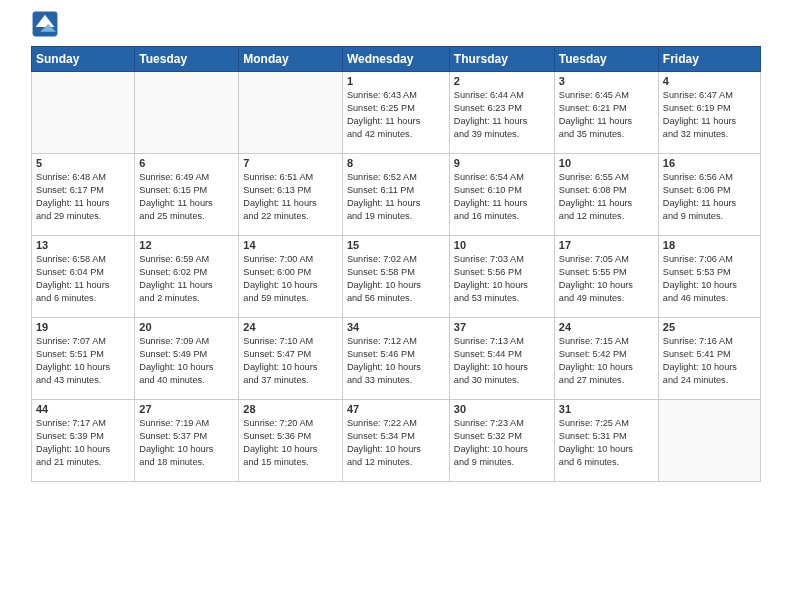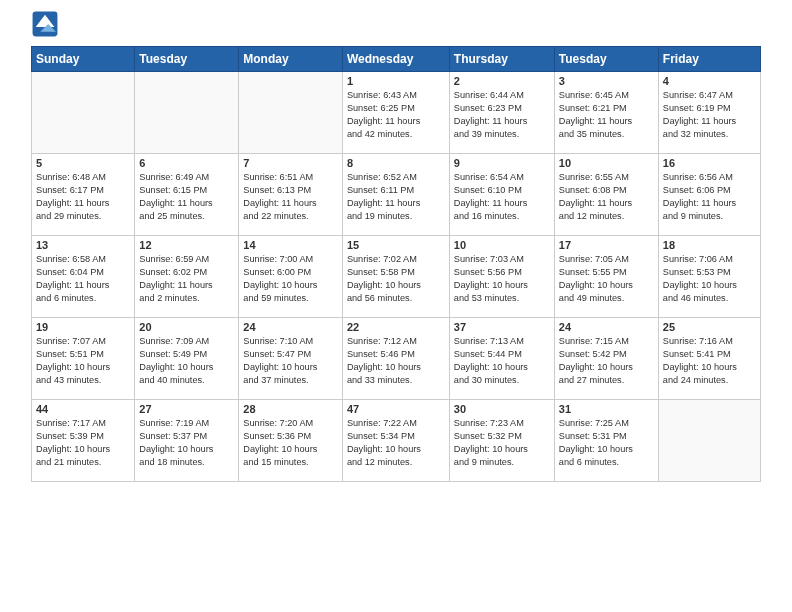--- a/index.html
+++ b/index.html
@@ -214,21 +214,21 @@
           </td>
           <td>
             <span class="day-number">20</span>
             <div class="day-info">Sunrise: 7:09 AM<br>Sunset: 5:49 PM<br>Daylight: 10 hours<br>and 40 minutes.</div>
           </td>
           <td>
             <span class="day-number">24</span>
             <div class="day-info">Sunrise: 7:10 AM<br>Sunset: 5:47 PM<br>Daylight: 10 hours<br>and 37 minutes.</div>
           </td>
           <td>
-            <span class="day-number">22</span>
+            <span class="day-number">34</span>
             <div class="day-info">Sunrise: 7:12 AM<br>Sunset: 5:46 PM<br>Daylight: 10 hours<br>and 33 minutes.</div>
           </td>
           <td>
             <span class="day-number">37</span>
             <div class="day-info">Sunrise: 7:13 AM<br>Sunset: 5:44 PM<br>Daylight: 10 hours<br>and 30 minutes.</div>
           </td>
           <td>
             <span class="day-number">24</span>
             <div class="day-info">Sunrise: 7:15 AM<br>Sunset: 5:42 PM<br>Daylight: 10 hours<br>and 27 minutes.</div>
           </td>

